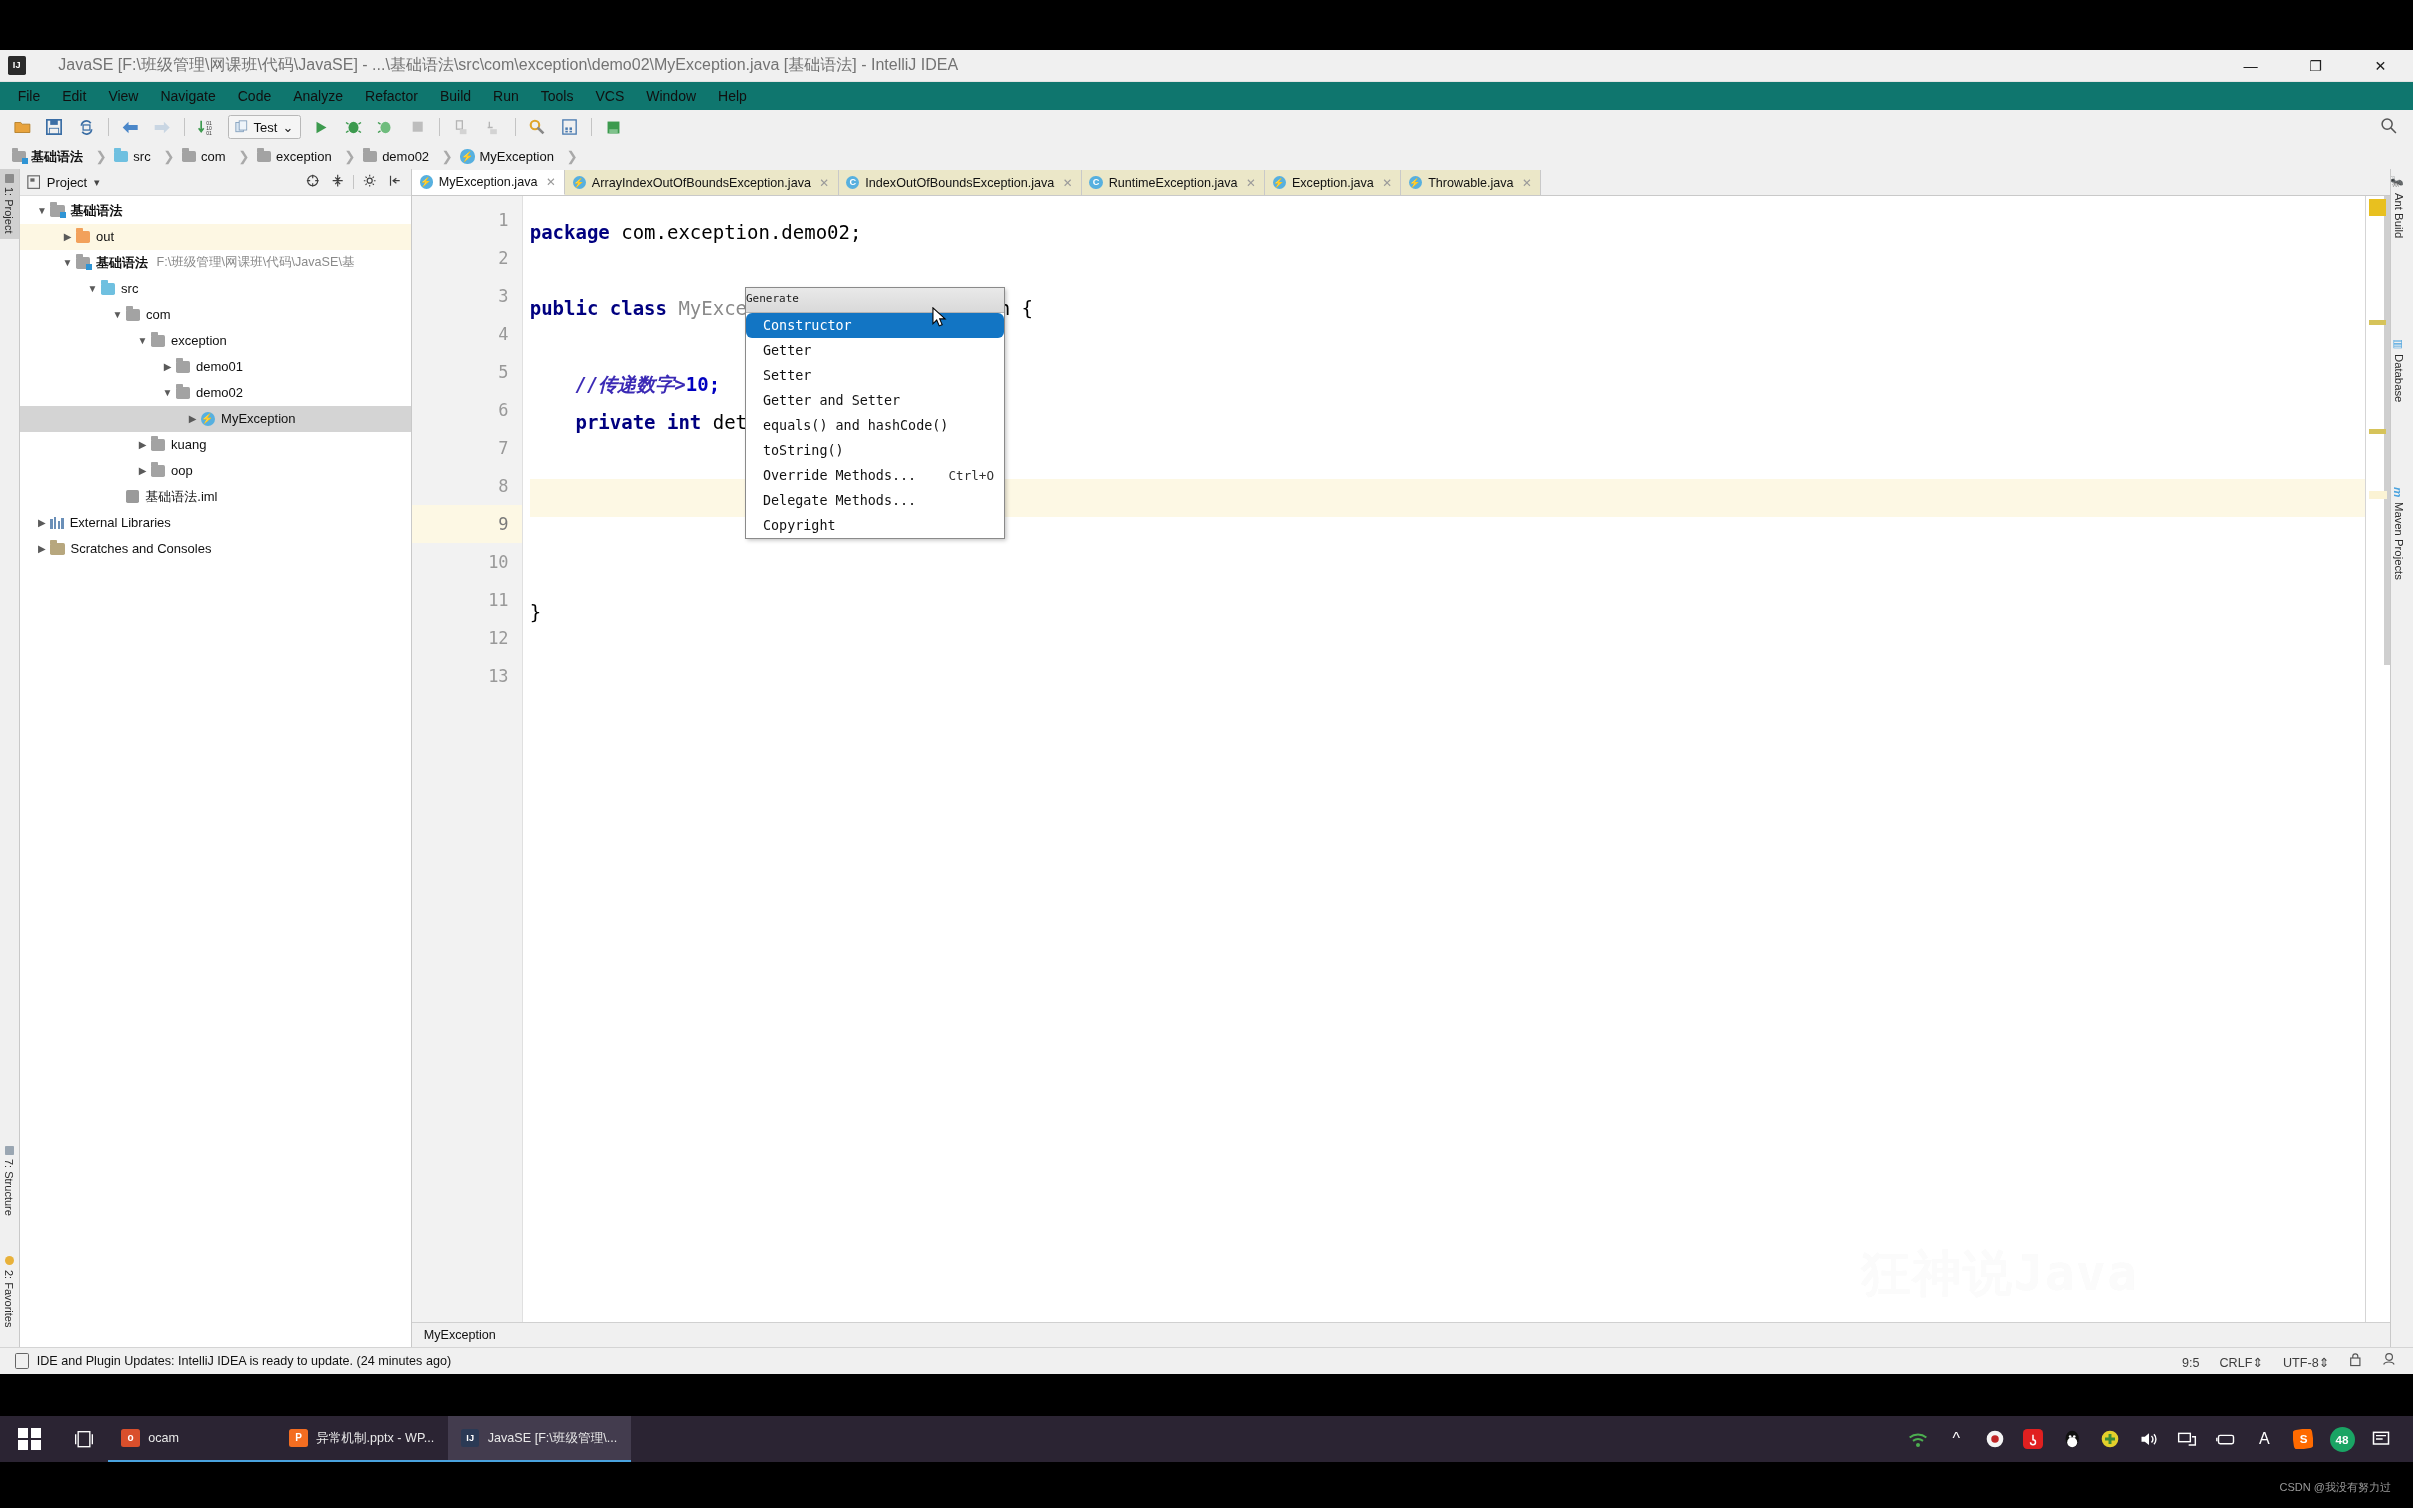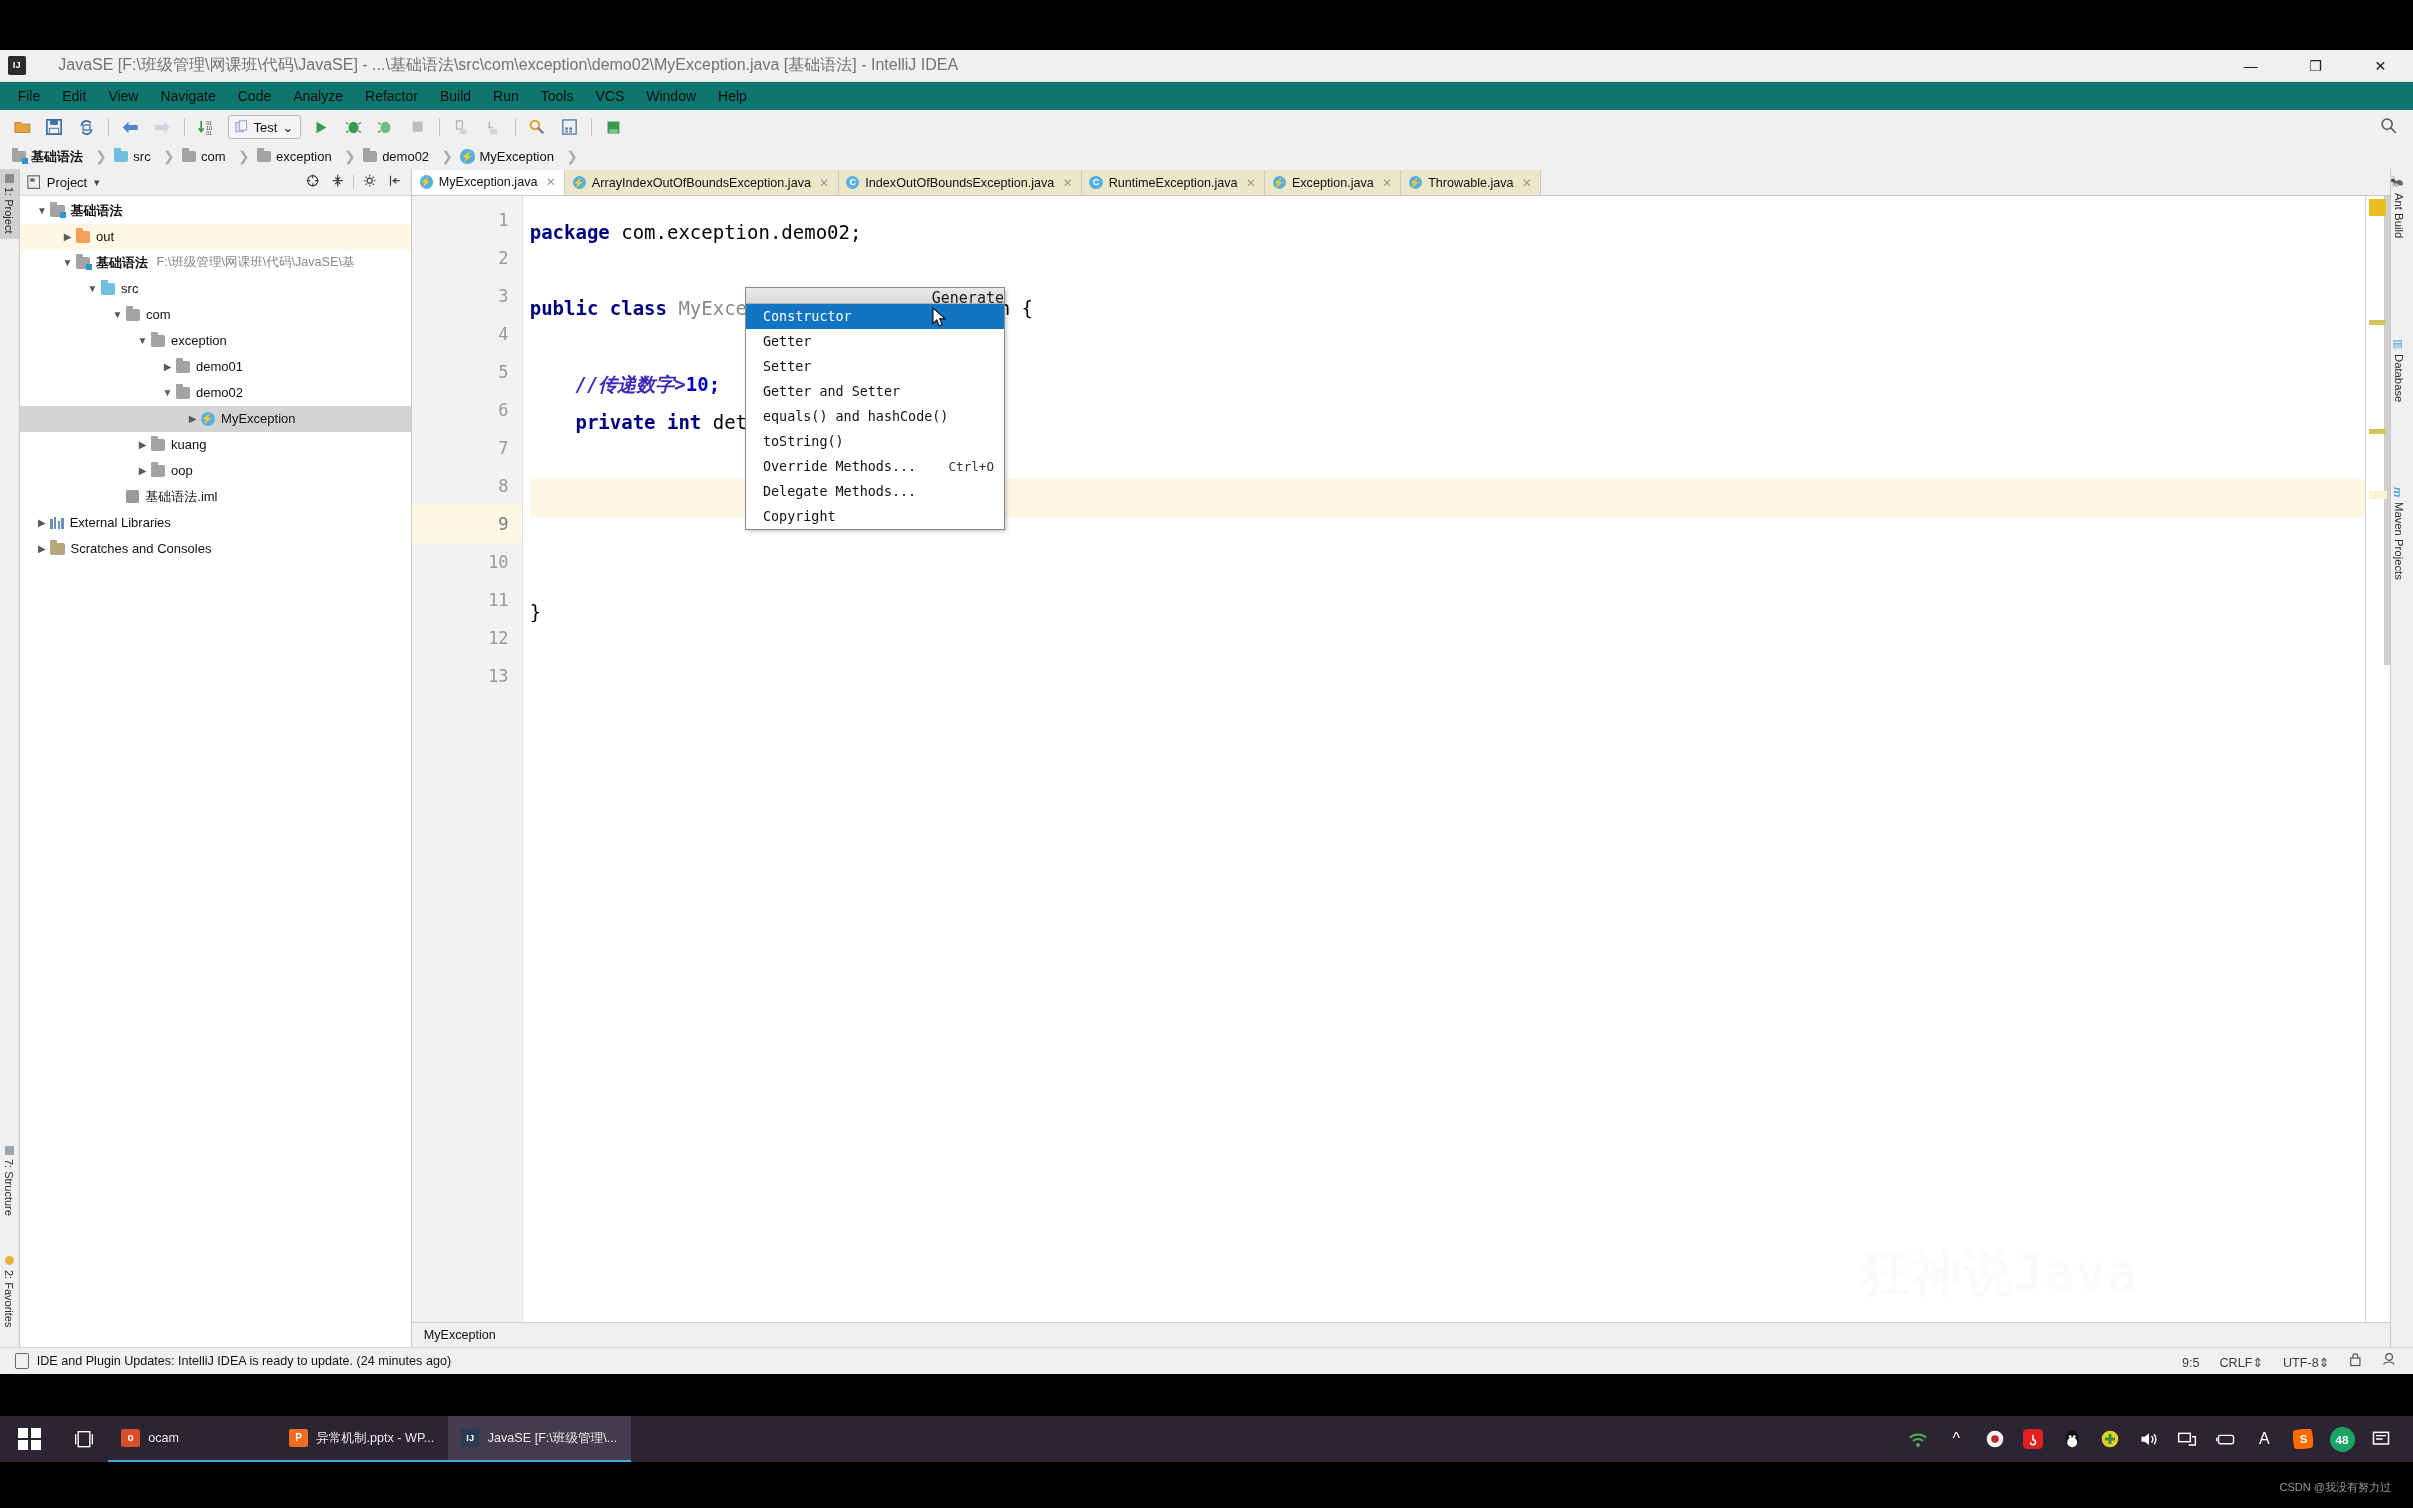--- a/index.html
+++ b/index.html
@@ -244,31 +244,31 @@
 
   
   .gen-popup {
     position: absolute; left: 222px; top: 91px;
     width: 260px;
     background: #f4f4f4; border: 0.8px solid #8a8a8a;
     box-shadow: 1.7px 1.7px 4.2px rgba(0,0,0,.25);
     z-index: 50; font-size: 13.4px; color: #111;
   }
   .gen-title {
-    height: 16px; line-height: 21px; text-align: right;
+    height: 25px; line-height: 21px; text-align: left;
     background: linear-gradient(#e9e9e9, #d9d9d9);
     border-bottom: 0.8px solid #b4b4b4;
-    font-size: 15px; color: #1a1a1a;
+    font-size: 11px; color: #1a1a1a;
   }
   .gen-list { background: #fff; padding: 0; }
   .gen-item {
     height: 25px; display: flex; align-items: center;
     padding: 0 10px 0 17px; white-space: nowrap;
   }
-  .gen-item.sel { background: #1275c4; color: #fff; }
+  .gen-item.sel { background: #1275c4; color: #fff; border-radius: 6px; }
   .gen-item .sc { margin-left: auto; color: #333; font-size: 12.6px; }
   .cursor-arrow {
     position: absolute; left: 409px; top: 111px; z-index: 60;
     width: 0; height: 0;
     pointer-events: none;
   }
 
   
   .ed-breadcrumb {
     height: 25px; background: #f0f0f0;

